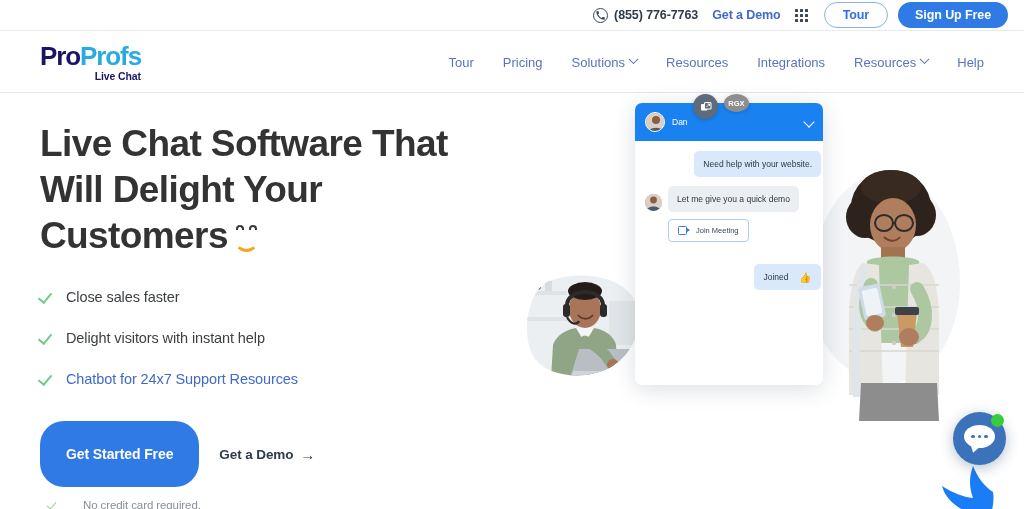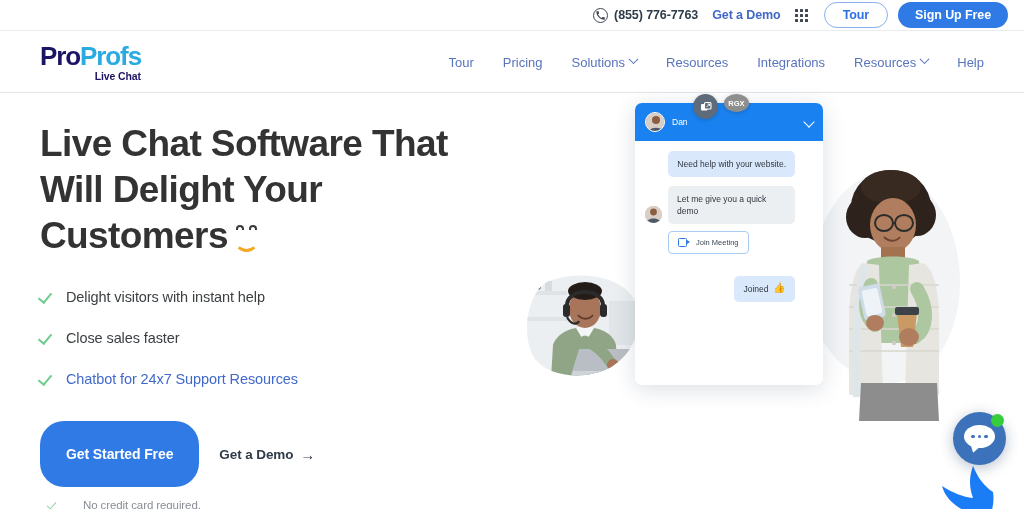--- a/index.html
+++ b/index.html
@@ -183,21 +183,21 @@
     position:absolute; left: 89px; top: -9px; width: 25px; height: 18px;
     border-radius:50%; background:#8e8e8e; display:flex; align-items:center;
     justify-content:center; font-size: 7.5px; color:#fff; font-weight:700;
     box-shadow: 0 1px 4px rgba(0,0,0,.18);
   }
   .chat-chev {
     position:absolute; right: 10px; top: 15px;
     width: 8px; height: 8px; border-right: 1.4px solid #fff; border-bottom: 1.4px solid #fff;
     transform: rotate(45deg); cursor:pointer;
   }
-  .chat-body { flex: 1 1 auto; padding: 10px 28px 0 10px; position:relative; }
+  .chat-body { flex: 1 1 auto; padding: 10px 2px 0 10px; position:relative; }
   .msg-row { display:flex; margin-bottom: 9px; }
   .msg-row.right { justify-content: flex-end; }
   .msg-row.left { justify-content: flex-start; align-items:flex-end; gap:6px; }
   .bubble {
     font-size: 8.5px; line-height: 12px; padding: 7px 9px; border-radius: 5px;
     max-width: 142px; color: #2f3640;
   }
   .bubble.visitor { background: #d9e9fb; }
   .bubble.agent { background: #eceff1; }
   .msg-avatar {
@@ -209,21 +209,21 @@
     display:inline-flex; align-items:center; gap:6px;
     border: 1px solid #a8cdf5; border-radius: 4px; background:#fff;
     padding: 6px 9px; font-size: 7.5px; color:#3c4757; cursor:pointer;
   }
   .cam-icon { width: 12px; height: 9px; position:relative; flex:0 0 auto; }
   .cam-icon .body { position:absolute; left:0; top:0; width:9px; height:9px;
                     border:1.4px solid #2f7ae5; border-radius:1.5px; }
   .cam-icon .lens { position:absolute; right:0; top:2px; width:0; height:0;
                     border-top: 2.5px solid transparent; border-bottom: 2.5px solid transparent;
                     border-left: 3.5px solid #2f7ae5; }
-  .bubble.joined { display:flex; align-items:flex-start; gap:5px; }
+  .bubble.joined { display:flex; align-items:flex-end; gap:11px; }
   .thumb { font-size: 10px; line-height:1; }
 
   .chat-foot {
     flex: 0 0 auto; height: 46px; border-top: 1px solid #eef1f4;
     display:flex; align-items:center; padding: 0 11px; gap: 6px;
   }
   .chat-input-ph { flex: 1 1 auto; font-size: 8px; color:#b0b6bd; }
   .foot-icon { width: 13px; height: 13px; flex:0 0 auto; opacity:.55; }
 
   
@@ -319,25 +319,25 @@
     <div class="hero-left">
       <h1 class="h1">
         <span>Live Chat Software That</span><br>
         <span>Will Delight Your</span><br>
         <span>Customers</span><span class="smiley"><span class="eye l"></span><span class="eye r"></span><span class="arc"></span></span>
       </h1>
 
       <div class="bullets">
         <div class="bullet">
           <span class="check"></span>
-          <span class="bullet-text">Delight visitors with instant help</span>
+          <span class="bullet-text">Close sales faster</span>
         </div>
         <div class="bullet">
           <span class="check"></span>
-          <span class="bullet-text">Close sales faster</span>
+          <span class="bullet-text">Delight visitors with instant help</span>
         </div>
         <div class="bullet">
           <span class="check"></span>
           <span class="bullet-text link">Chatbot for 24x7 Support Resources</span>
         </div>
       </div>
 
       <div class="cta-row">
         <button class="btn-primary">Get Started Free</button>
         <span class="demo-link">

